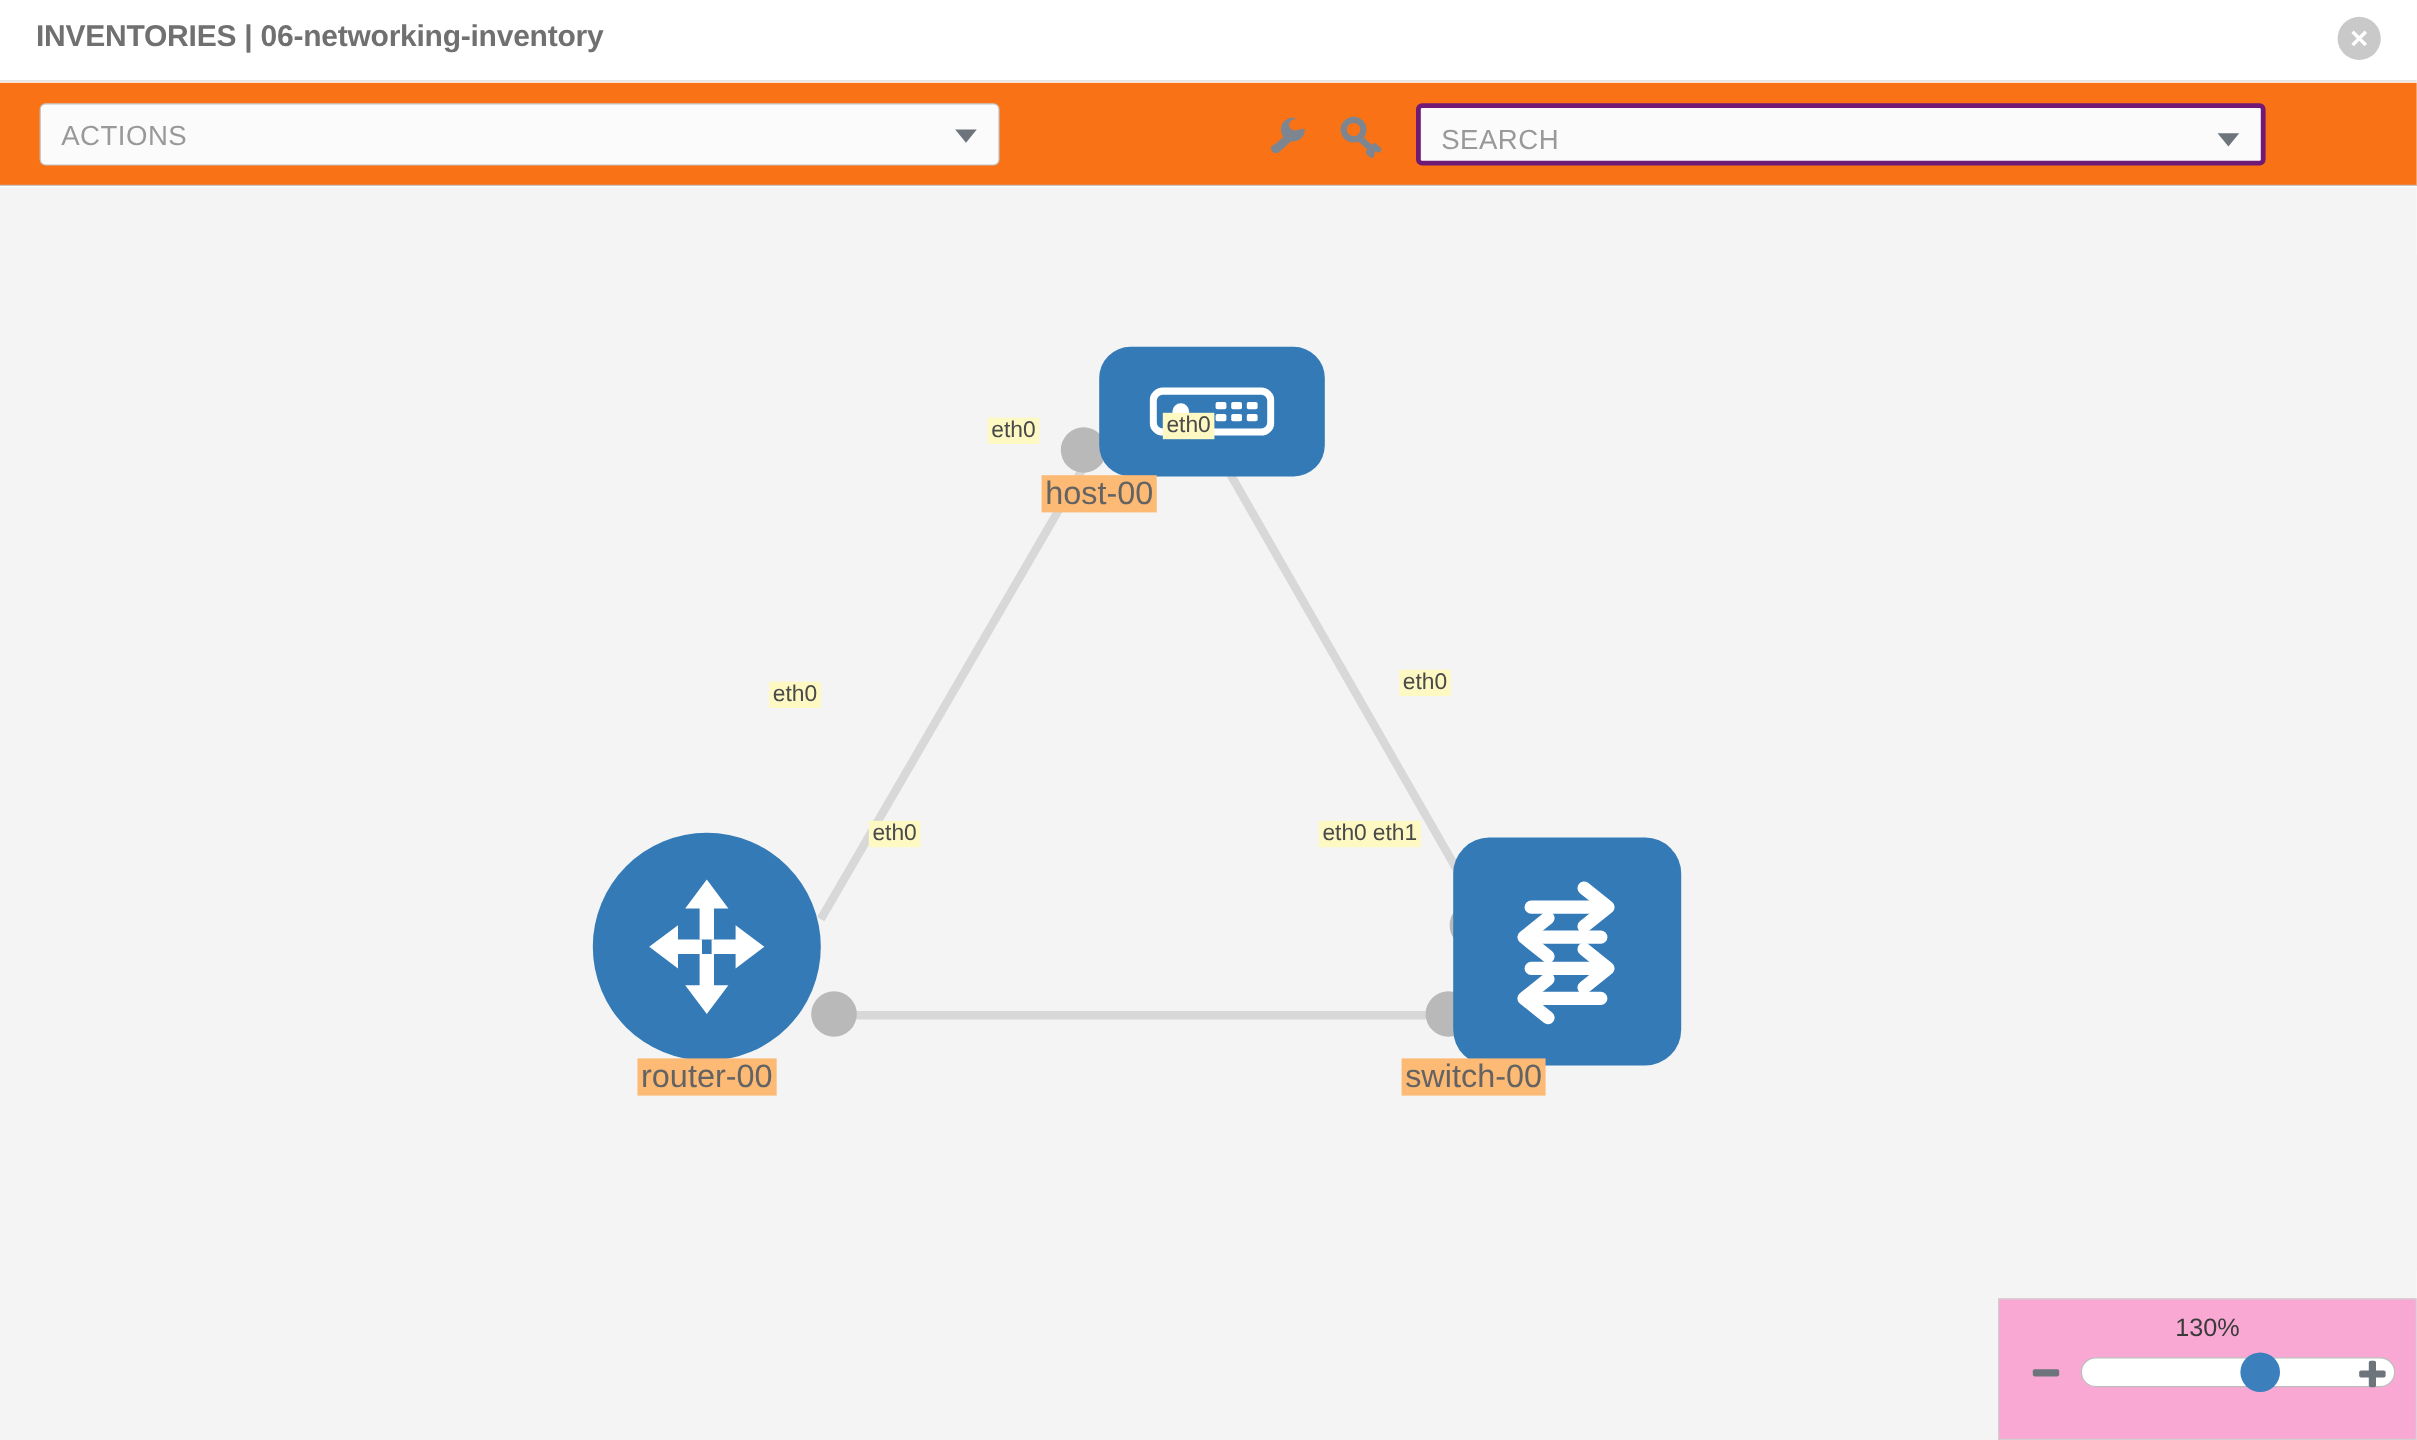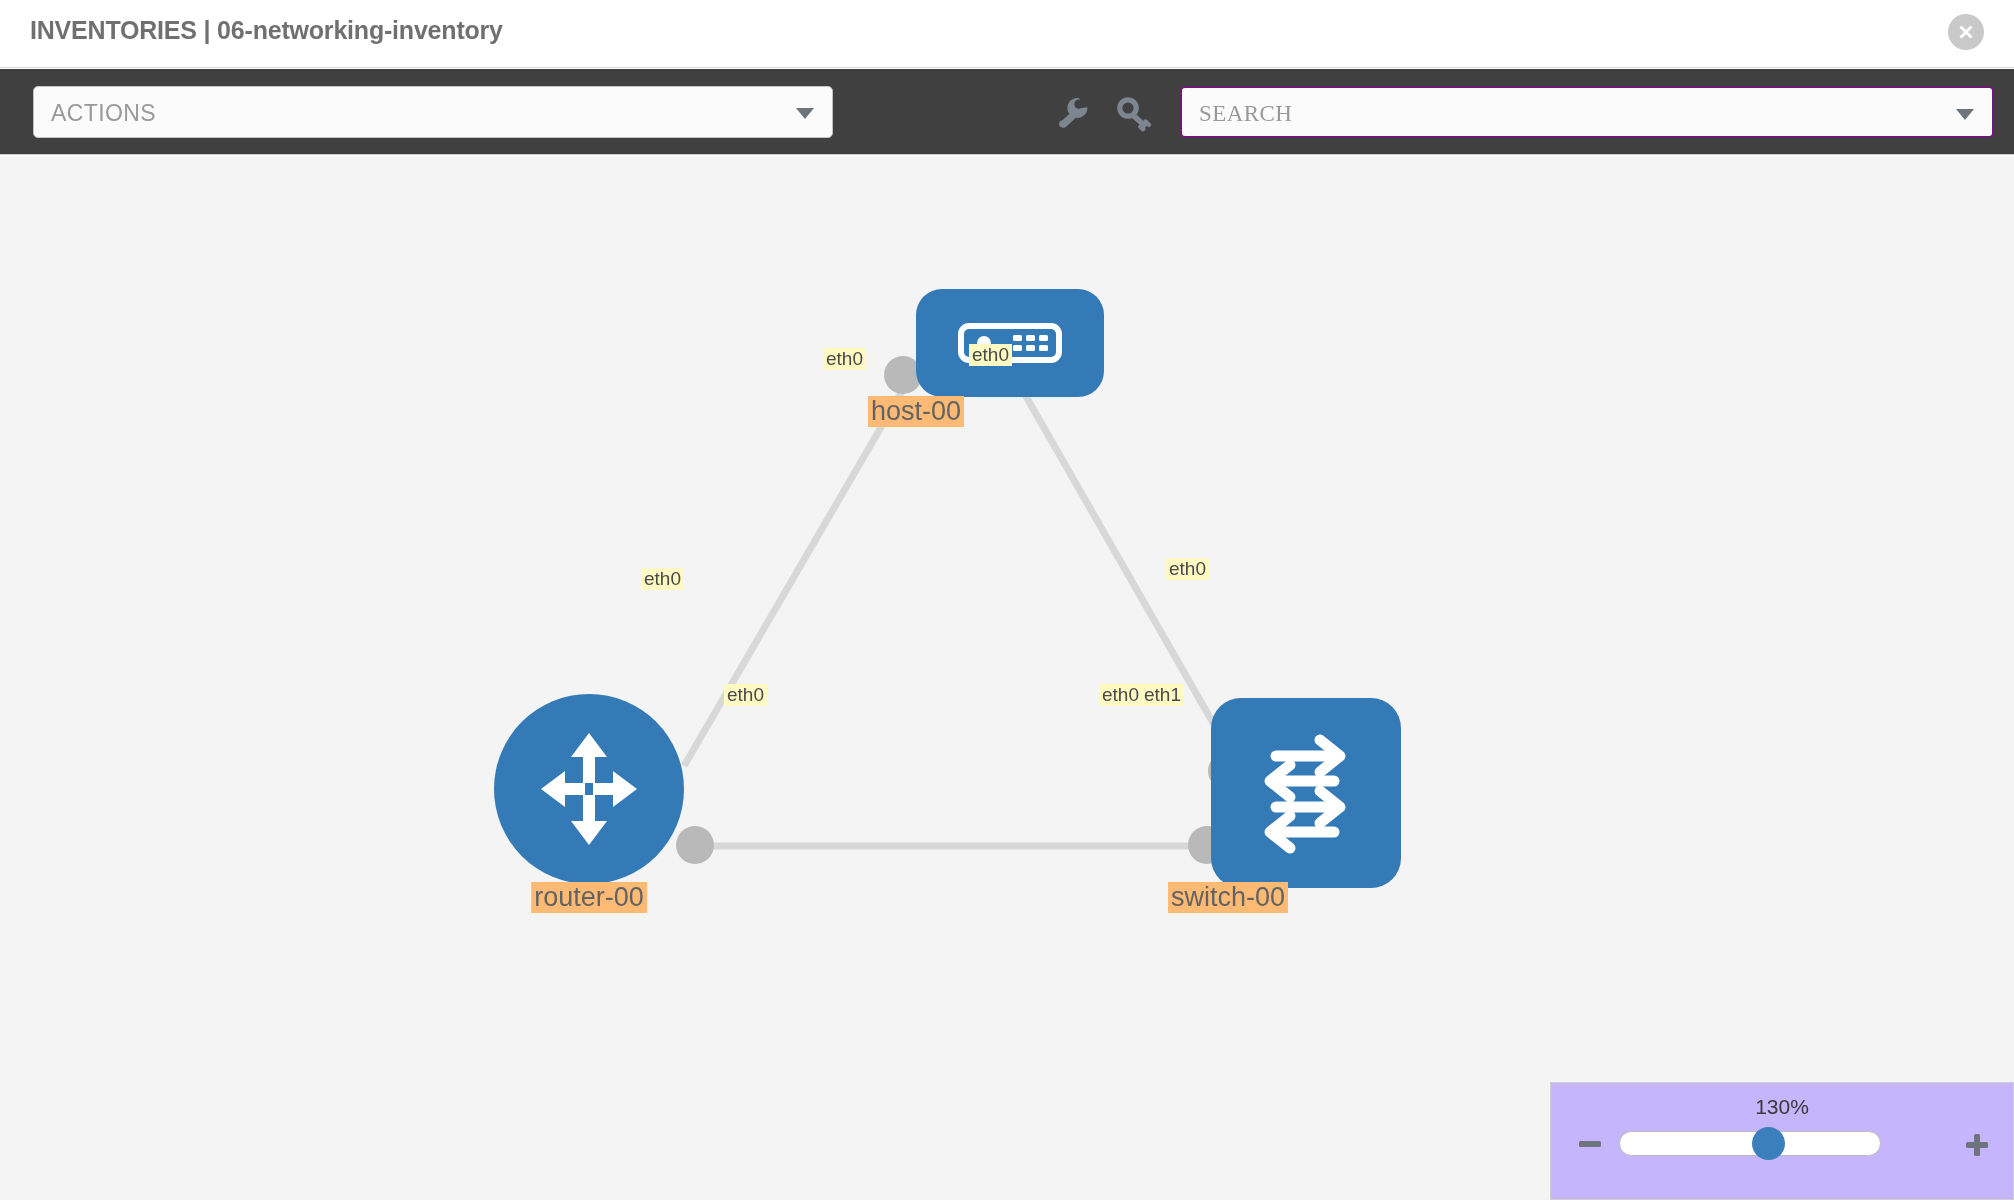--- a/index.html
+++ b/index.html
@@ -25,21 +25,21 @@
   .close-btn {
     position: absolute; right: 30px; top: 14px;
     width: 36px; height: 36px; border-radius: 50%;
     background: #c9c9c9; cursor: pointer;
   }
   .close-btn svg { display: block; }
 
   
   .toolbar {
     position: absolute; top: 69px; left: 0; width: 2014px; height: 86px;
-    background: #404040; border-bottom: 1px solid #c6c6c6;
+    background: #f97316; border-bottom: 1px solid #c6c6c6;
   }
   .actions-select {
     position: absolute; left: 33px; top: 17px;
     width: 800px; height: 52px;
     background: #fbfbfb; border: 1px solid #c2c2c2; border-radius: 5px;
     cursor: pointer;
   }
   .actions-select .label {
     position: absolute; left: 17px; top: 13px;
     font-size: 23px; color: #999999; letter-spacing: 0.4px;
@@ -51,24 +51,23 @@
     border-right: 9px solid transparent;
     border-top: 11px solid #6d747c;
   }
   .tool-icon {
     position: absolute; top: 22px; width: 44px; height: 44px; cursor: pointer;
   }
   .tool-icon.wrench { left: 1051px; }
   .tool-icon.key { left: 1113px; }
   .search-box {
     position: absolute; left: 1180px; top: 17px;
-    width: 814px; height: 52px;
-    background: #fbfbfb; border: 2px solid #701a75; border-radius: 5px;
+    width: 708px; height: 52px;
+    background: #fbfbfb; border: 4px solid #701a75; border-radius: 5px;
     cursor: text;
-    font-family: Liberation Serif, serif;
   }
   .search-box .label {
     position: absolute; left: 17px; top: 13px;
     font-size: 23px; color: #999999; letter-spacing: 0.4px;
   }
 
   
   .canvas {
     position: absolute; top: 156px; left: 0;
     width: 2014px; height: 1044px; background: #f4f4f4;
@@ -91,22 +90,22 @@
     transform: translateX(-50%);
   }
   .edge-label {
     position: absolute; font-size: 19px; color: #4a4a4a;
     background: #fef9c3; padding: 0 3px; white-space: nowrap;
   }
 
   
   .zoom-panel {
     position: absolute; right: 0; bottom: 0;
-    width: 464px; height: 118px;
-    background: #c4b5fd; border: 1px solid #cfcfcf;
+    width: 349px; height: 118px;
+    background: #f9a8d4; border: 1px solid #cfcfcf;
   }
   .zoom-value {
     position: absolute; top: 12px; left: 0; width: 100%;
     text-align: center; font-size: 21px; color: #3a3a3a;
   }
   .zoom-minus, .zoom-plus {
     position: absolute; top: 48px; cursor: pointer;
   }
   .zoom-minus { left: 26px; }
   .zoom-plus { right: 22px; }

